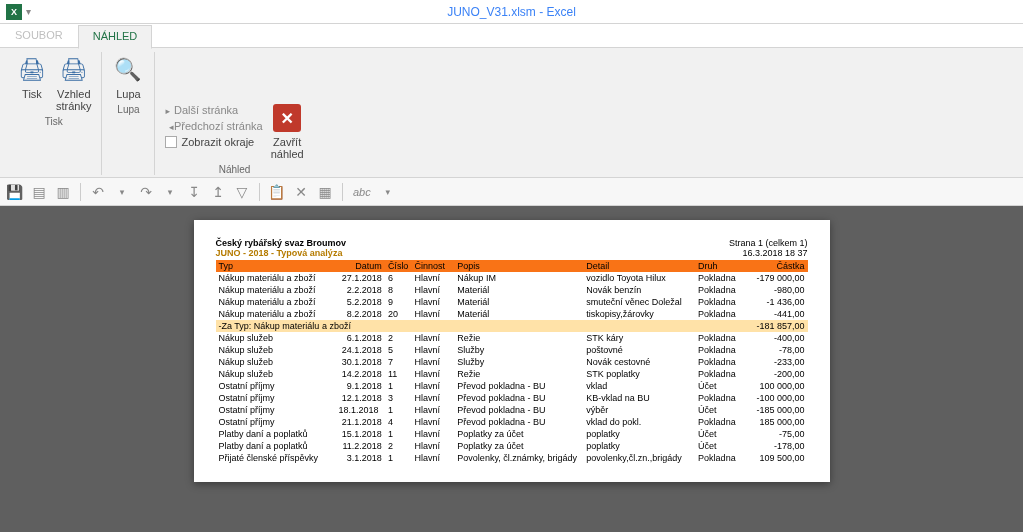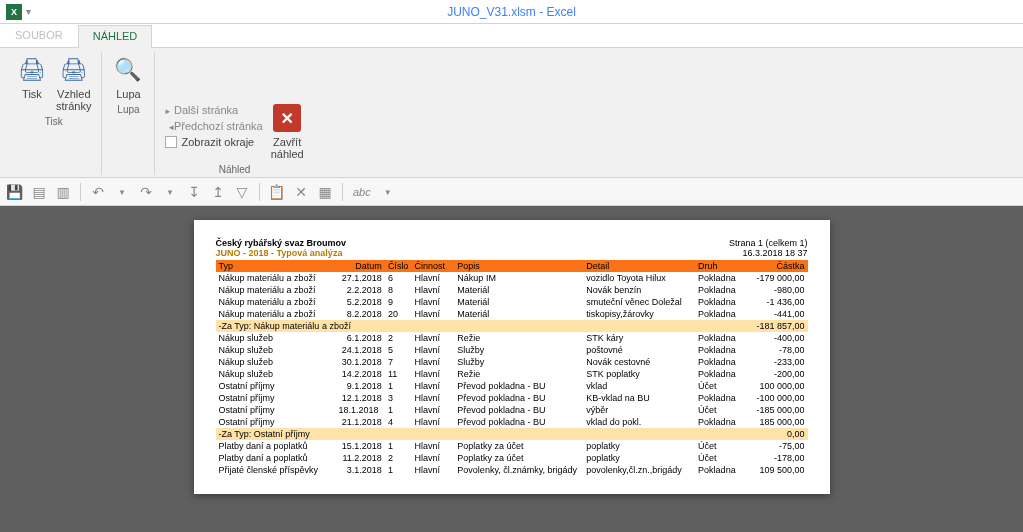--- a/index.html
+++ b/index.html
@@ -386,24 +386,20 @@
           <tr>
             <td class="c-typ">Ostatní příjmy</td>
             <td class="c-dat" style="text-align:right;">21.1.2018</td>
             <td class="c-cis">4</td>
             <td class="c-cin">Hlavní</td>
             <td class="c-pop">Převod pokladna - BU</td>
             <td class="c-det">vklad do pokl.</td>
             <td class="c-dru">Pokladna</td>
             <td class="c-cas num">185 000,00</td>
           </tr>
-          <tr class="sub-row">
-            <td colspan="7">-Za Typ: Ostatní příjmy</td>
-            <td class="num">0,00</td>
-          </tr>
           <tr>
             <td class="c-typ">Platby daní a poplatků</td>
             <td class="c-dat" style="text-align:right;margin-top:20px;">15.1.2018</td>
             <td class="c-cis">1</td>
             <td class="c-cin">Hlavní</td>
             <td class="c-pop">Poplatky za účet</td>
             <td class="c-det">poplatky</td>
             <td class="c-dru">Účet</td>
             <td class="c-cas num">-75,00</td>
           </tr>

